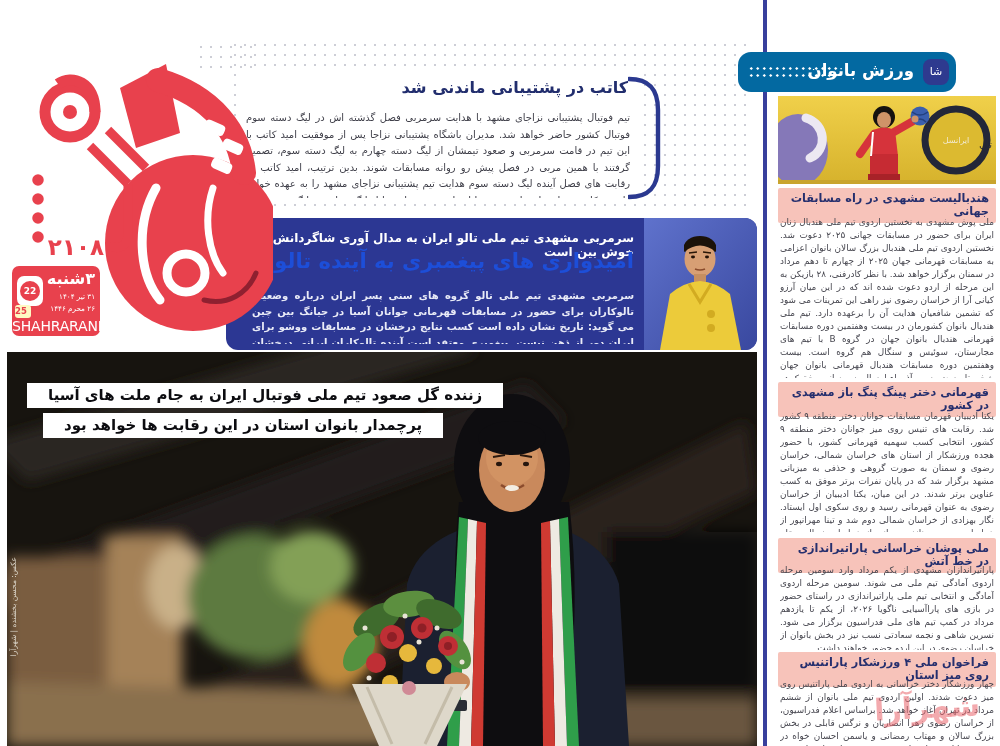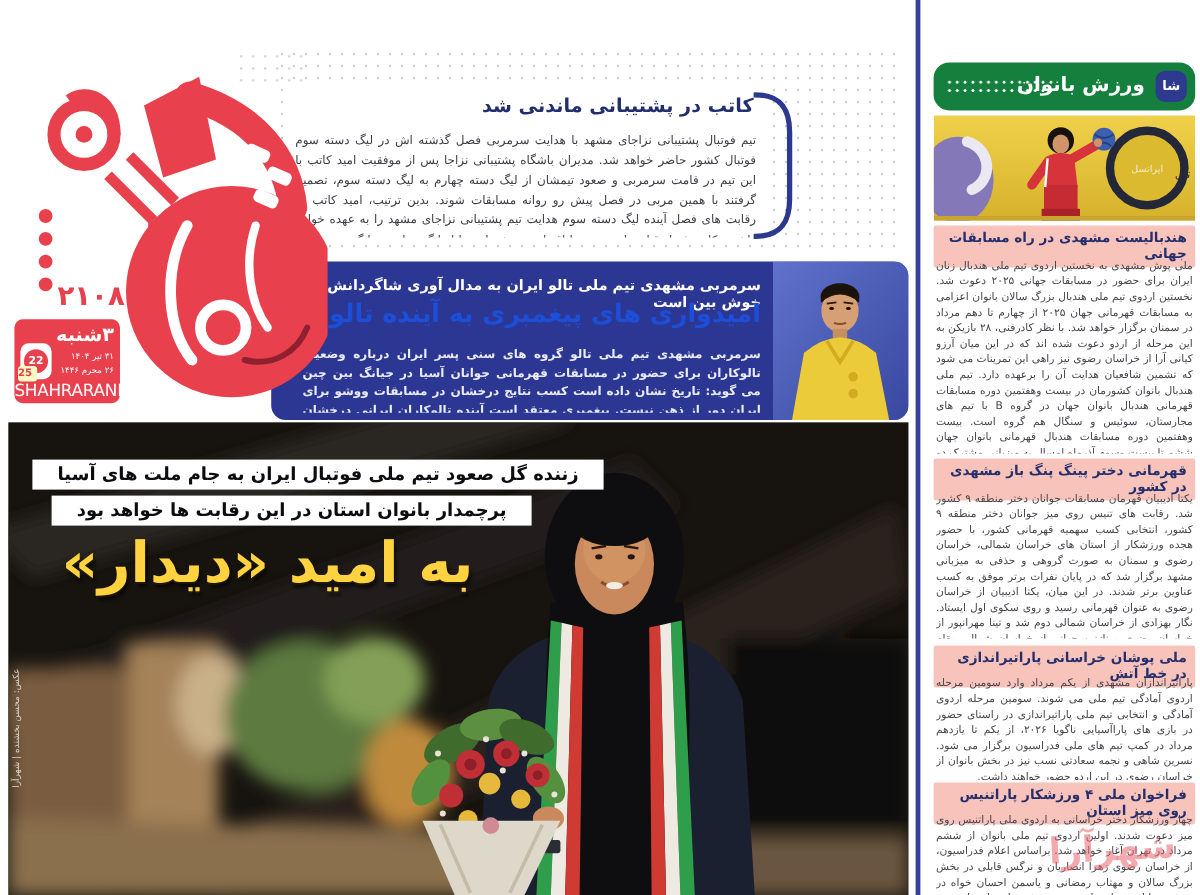--- a/index.html
+++ b/index.html
@@ -28,21 +28,21 @@
           font-weight:bold;font-size:12px}
   .band-title{left:248px;top:249px;width:386px;text-align:right;color:#1d4ed8;
               font-weight:bold;font-size:21px;letter-spacing:-.3px}
   .band-body{left:252px;top:288px;width:382px;height:56px;overflow:hidden;color:#e9ebf7;
              font-size:10px;line-height:15.5px;text-align:justify;font-weight:bold}
   
   .logo-svg{left:8px;top:38px}
   .issue-no{left:4px;top:234px;width:100px;color:#e8414d;
             font-size:23px;font-weight:bold;letter-spacing:7px}
   .datebox{left:12px;top:266px;width:88px;height:70px;background:#e8414d;border-radius:7px}
-  .pill{left:5px;top:20px;width:26px;height:30px;background:#fff;border-radius:7px}
+  .pill{left:5px;top:10px;width:26px;height:30px;background:#fff;border-radius:7px}
   .daycircle{left:3px;top:5px;width:20px;height:20px;border-radius:50%;background:#e8414d;
              color:#fff;font-size:9px;font-weight:bold;text-align:center;line-height:20px}
   .monthyear{left:3px;top:39px;width:16px;height:13px;background:#fef9c3;border-radius:3px;
              color:#e8414d;font-size:8.5px;font-weight:bold;text-align:left;line-height:13px;direction:ltr}
   .weekday{right:5px;top:3px;color:#fff;font-size:16px;font-weight:bold}
   .dline{right:5px;color:#fff;font-size:7.2px;white-space:nowrap}
   .site{left:0;right:0;bottom:2px;text-align:left;color:#fff;font-weight:normal;
         font-size:14px;letter-spacing:-.2px}
   
   .feature{left:7px;top:352px;width:750px;height:394px;overflow:hidden;background:#17140f}
@@ -50,24 +50,24 @@
          padding:3px 21px 4px;white-space:nowrap}
   .strip1{left:20px;top:31px}
   .strip2{left:36px;top:61px}
   .headline{position:absolute;left:0;top:90px;width:432px;text-align:center;color:#ffd23f;
             font-size:47px;font-weight:bold;
             text-shadow:0 2px 0 rgba(40,30,0,.65),2px 4px 3px rgba(0,0,0,.55)}
   .credit{position:absolute;left:2px;top:205px;writing-mode:vertical-rl;
           transform:rotate(180deg);font-size:7.5px;color:#d8d2c6;letter-spacing:.5px}
   
   .divider{left:763px;top:0;width:4px;height:746px;background:#383f9c}
-  .ws-header{left:778px;top:52px;width:218px;height:40px;background:#15803d;border-radius:13px}
+  .ws-header{left:738px;top:52px;width:218px;height:40px;background:#0369a1;border-radius:13px}
   .ws-title{position:absolute;right:42px;top:9px;color:#fff;font-weight:bold;font-size:16.5px}
   .ws-icon{position:absolute;right:7px;top:7px;width:26px;height:26px;background:#2e3a8f;
-           border-radius:8px;color:#fff;font-size:11px;font-weight:bold;text-align:center;
+           border-radius:8px;color:#fff;font-size:11px;font-weight:normal;text-align:center;
            line-height:26px}
   .ws-dots{position:absolute;left:10px;top:13px;width:92px;height:14px;
            background-image:radial-gradient(circle,#fff 1.15px,transparent 1.4px);
            background-size:6.5px 7px}
   .ws-photo{left:778px;top:96px;width:218px;height:88px;overflow:hidden}
   .pink{left:778px;width:218px;background:#f7c3ba;color:#252f6e;font-weight:bold;
         font-size:11.3px;text-align:right;padding:4px 7px 5px;border-radius:2px}
   .wbody{left:780px;width:214px;overflow:hidden;color:#45454e;font-size:8.9px;
          line-height:13px;text-align:justify}
   .watermark{left:852px;top:690px;width:150px;text-align:center;color:rgba(233,100,108,.55);
@@ -230,21 +230,20 @@
           <circle cx="362" cy="326" r="2.5"></circle>
             <circle cx="412" cy="290" r="2.5"></circle>
         </g>
         <path d="M345,332 L460,332 L430,394 L372,394 Z" fill="#ded8ca"></path>
         <path d="M360,335 L385,392 M445,335 L418,392" stroke="#c4bca9" stroke-width="3" fill="none"></path>
         <circle cx="402" cy="336" r="7" fill="#d08a96"></circle>
       </g>
     </svg>
     <div class="strip strip1 fa">زننده گل صعود تیم ملی فوتبال ایران به جام ملت های آسیا</div>
     <div class="strip strip2 fa">پرچمدار بانوان استان در این رقابت ها خواهد بود</div>
-    <div class="headline fa">به امید «دیدار»</div>
     <div class="credit fa">عکس: محسن بخشنده | شهرآرا</div>
   </section>
 
   <div class="abs divider"></div>
 
   <aside>
     <div class="abs ws-header">
       <div class="ws-dots"></div>
       <div class="ws-title fa">ورزش بانوان</div>
       <div class="ws-icon fa">شا</div>

